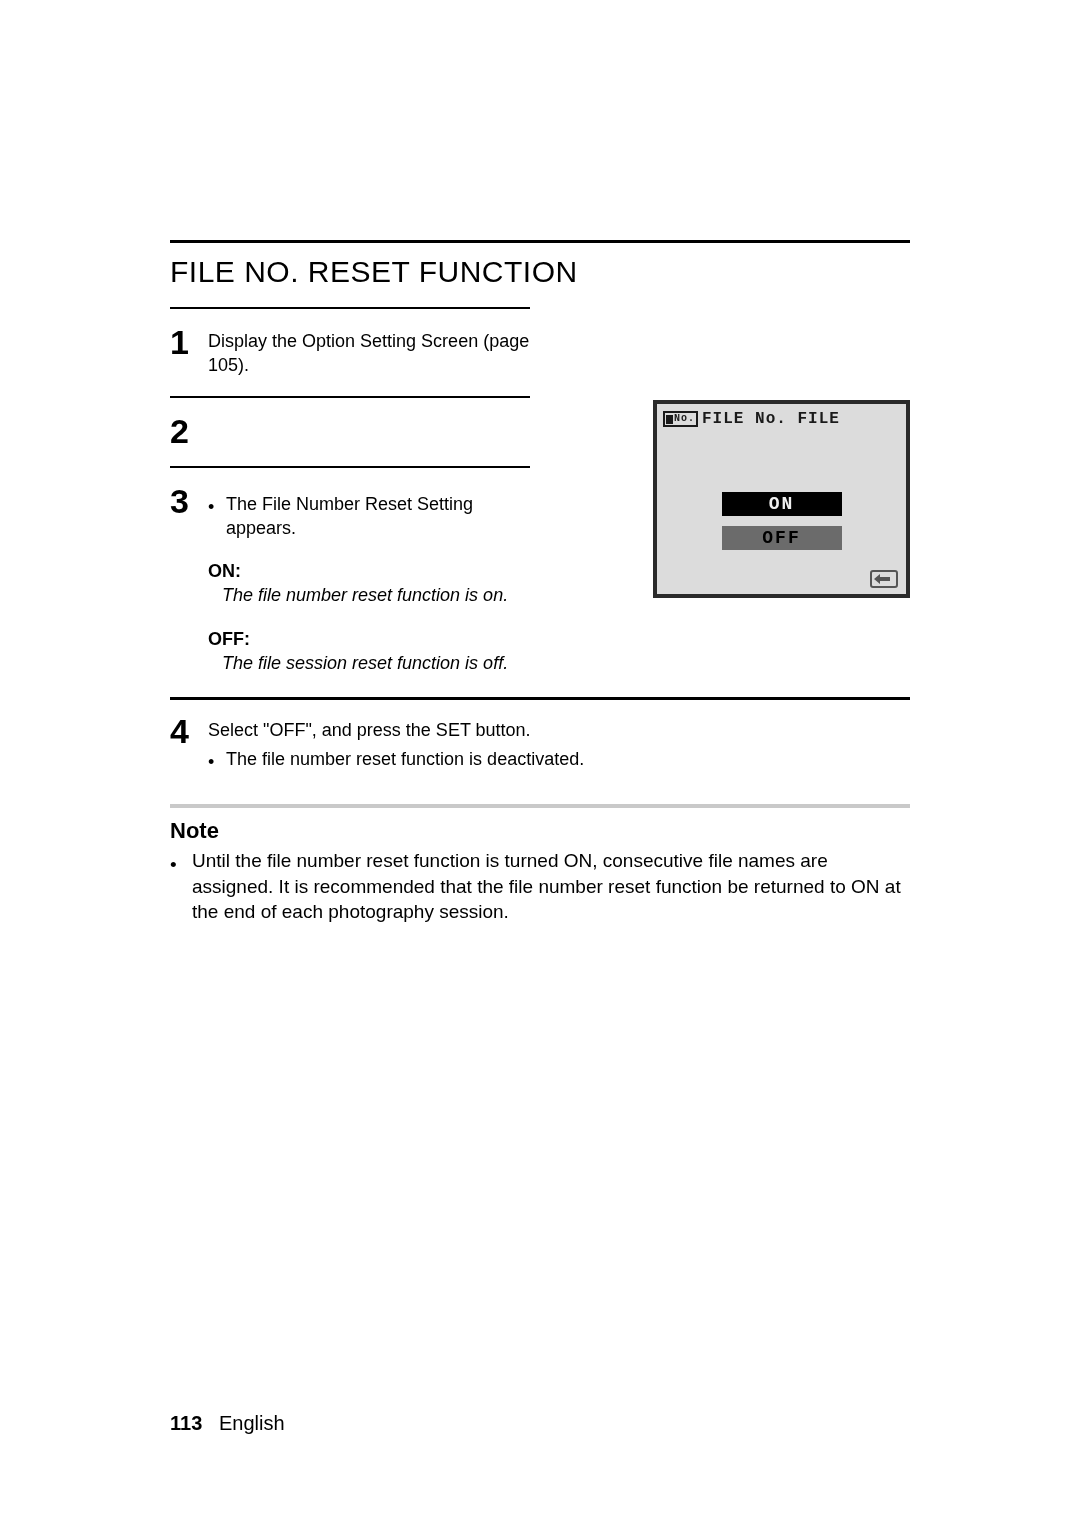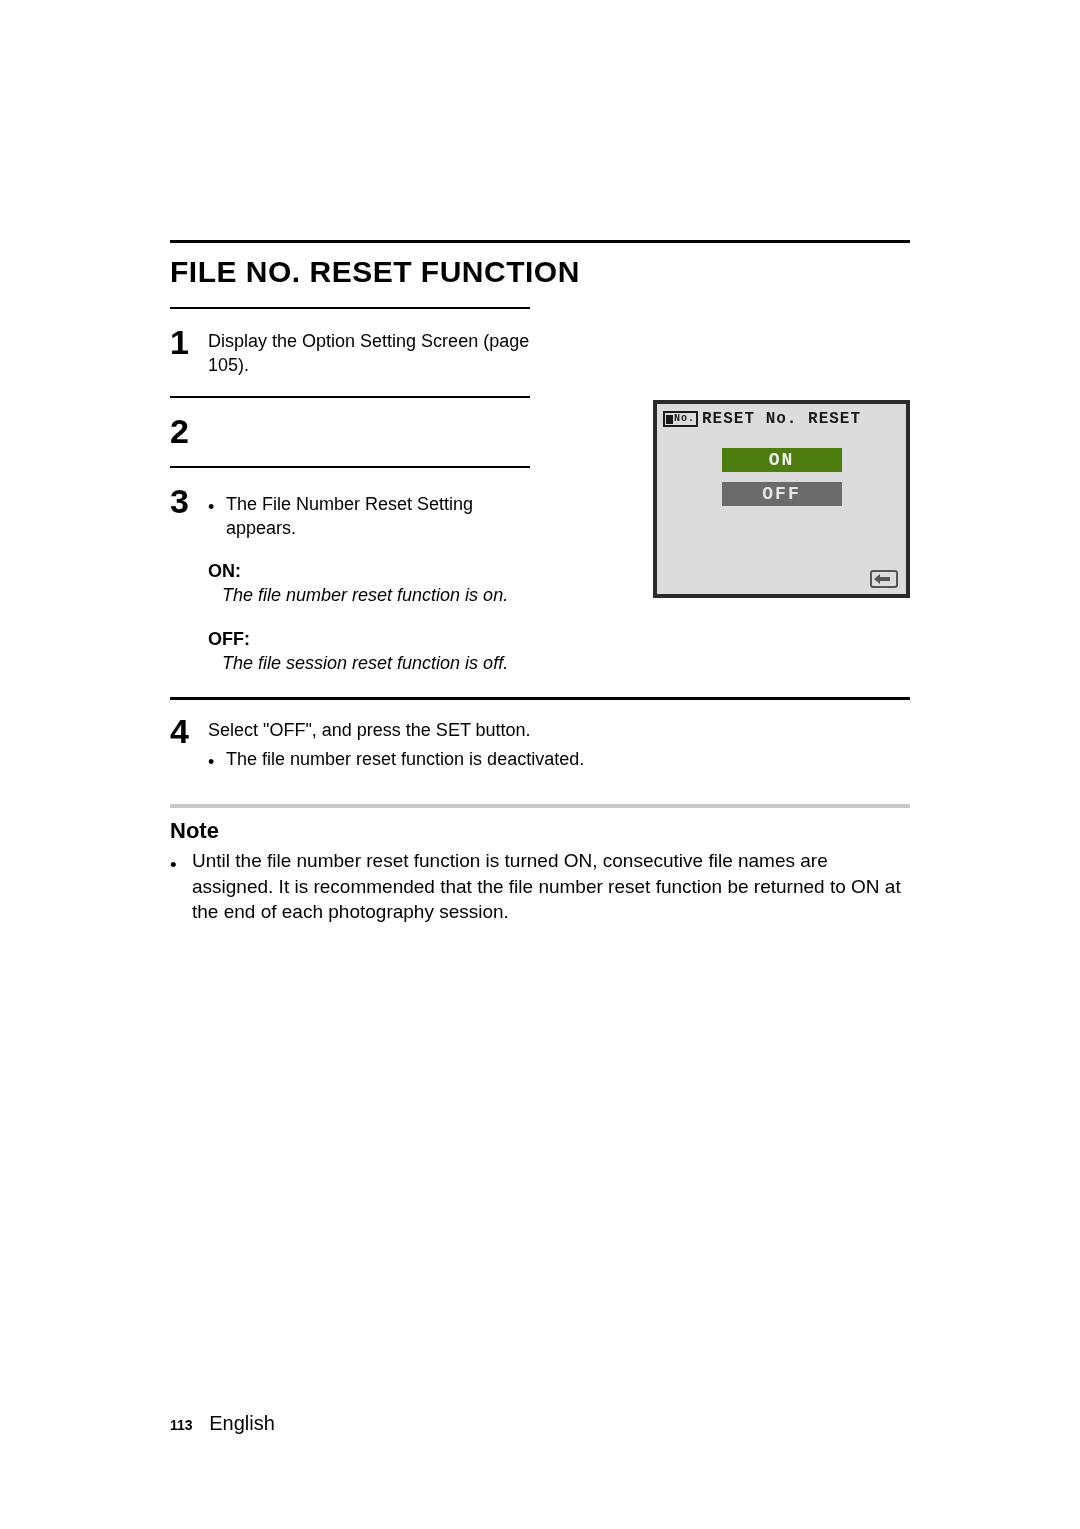--- a/index.html
+++ b/index.html
@@ -20,21 +20,21 @@
     border-top: 3px solid #000;
     margin: 0 0 12px 0;
   }
   .rule-half {
     border-top: 2px solid #000;
     width: 360px;
     margin: 18px 0 14px 0;
   }
   .title {
     font-size: 30px;
-    font-weight: bold;
+    font-weight: normal;
     letter-spacing: 0.5px;
     margin: 8px 0 6px 0;
   }
   .steps {
     position: relative;
   }
   .step {
     display: flex;
     align-items: flex-start;
   }
@@ -129,28 +129,28 @@
   .option {
     width: 120px;
     margin: 0 auto;
     text-align: center;
     font-family: "Courier New", monospace;
     font-weight: bold;
     font-size: 18px;
     letter-spacing: 2px;
   }
   .opt-on {
-    background: #4d7c0f;
+    background: #000000;
     color: #eee;
-    margin-top: 20px;
+    margin-top: 64px;
     padding: 2px 0;
   }
   .opt-off {
     background: #6b6b6b;
-    color: #e5e5e5;
+    color: #000000;
     margin-top: 10px;
     padding: 2px 0;
   }
   .return-icon {
     position:absolute;
     right:8px;
     bottom:6px;
     width:28px;
     height:18px;
   }
@@ -176,21 +176,21 @@
     display:flex;
     align-items:flex-start;
   }
   .note-bullet .bullet-dot{ width:22px; flex:0 0 22px; padding-top:4px;}
   .footer {
     position: absolute;
     left: 170px;
     bottom: 94px;
     font-size: 20px;
   }
-  .footer .pn { font-weight: bold; font-size:14px; }
+  .footer .pn { font-weight: bold; font-size:20px; }
 </style>
 </head>
 <body>
 
 <div class="page">
 
   <div class="rule-full"></div>
   <div class="title">FILE NO. RESET FUNCTION</div>
   <div class="rule-half"></div>
 
@@ -239,21 +239,21 @@
     </div>
 
   </div>
 
   <div class="screen">
     <div class="screen-header">
       <span class="screen-icon-box">
         <span class="screen-icon-img"></span>
           <span>No.</span>
       </span>
-      <span>RESET No. RESET</span>
+      <span>FILE No. FILE</span>
     </div>
     <div class="option opt-on">ON</div>
     <div class="option opt-off">OFF</div>
     <div class="return-icon">
       <svg viewBox="0 0 28 18">
         <rect x="1" y="1" width="26" height="16" rx="2" fill="none" stroke="#555" stroke-width="2"></rect>
         <path d="M20 7 L10 7 L10 4 L4 9 L10 14 L10 11 L20 11 Z" fill="#555"></path>
       </svg>
     </div>
   </div>

